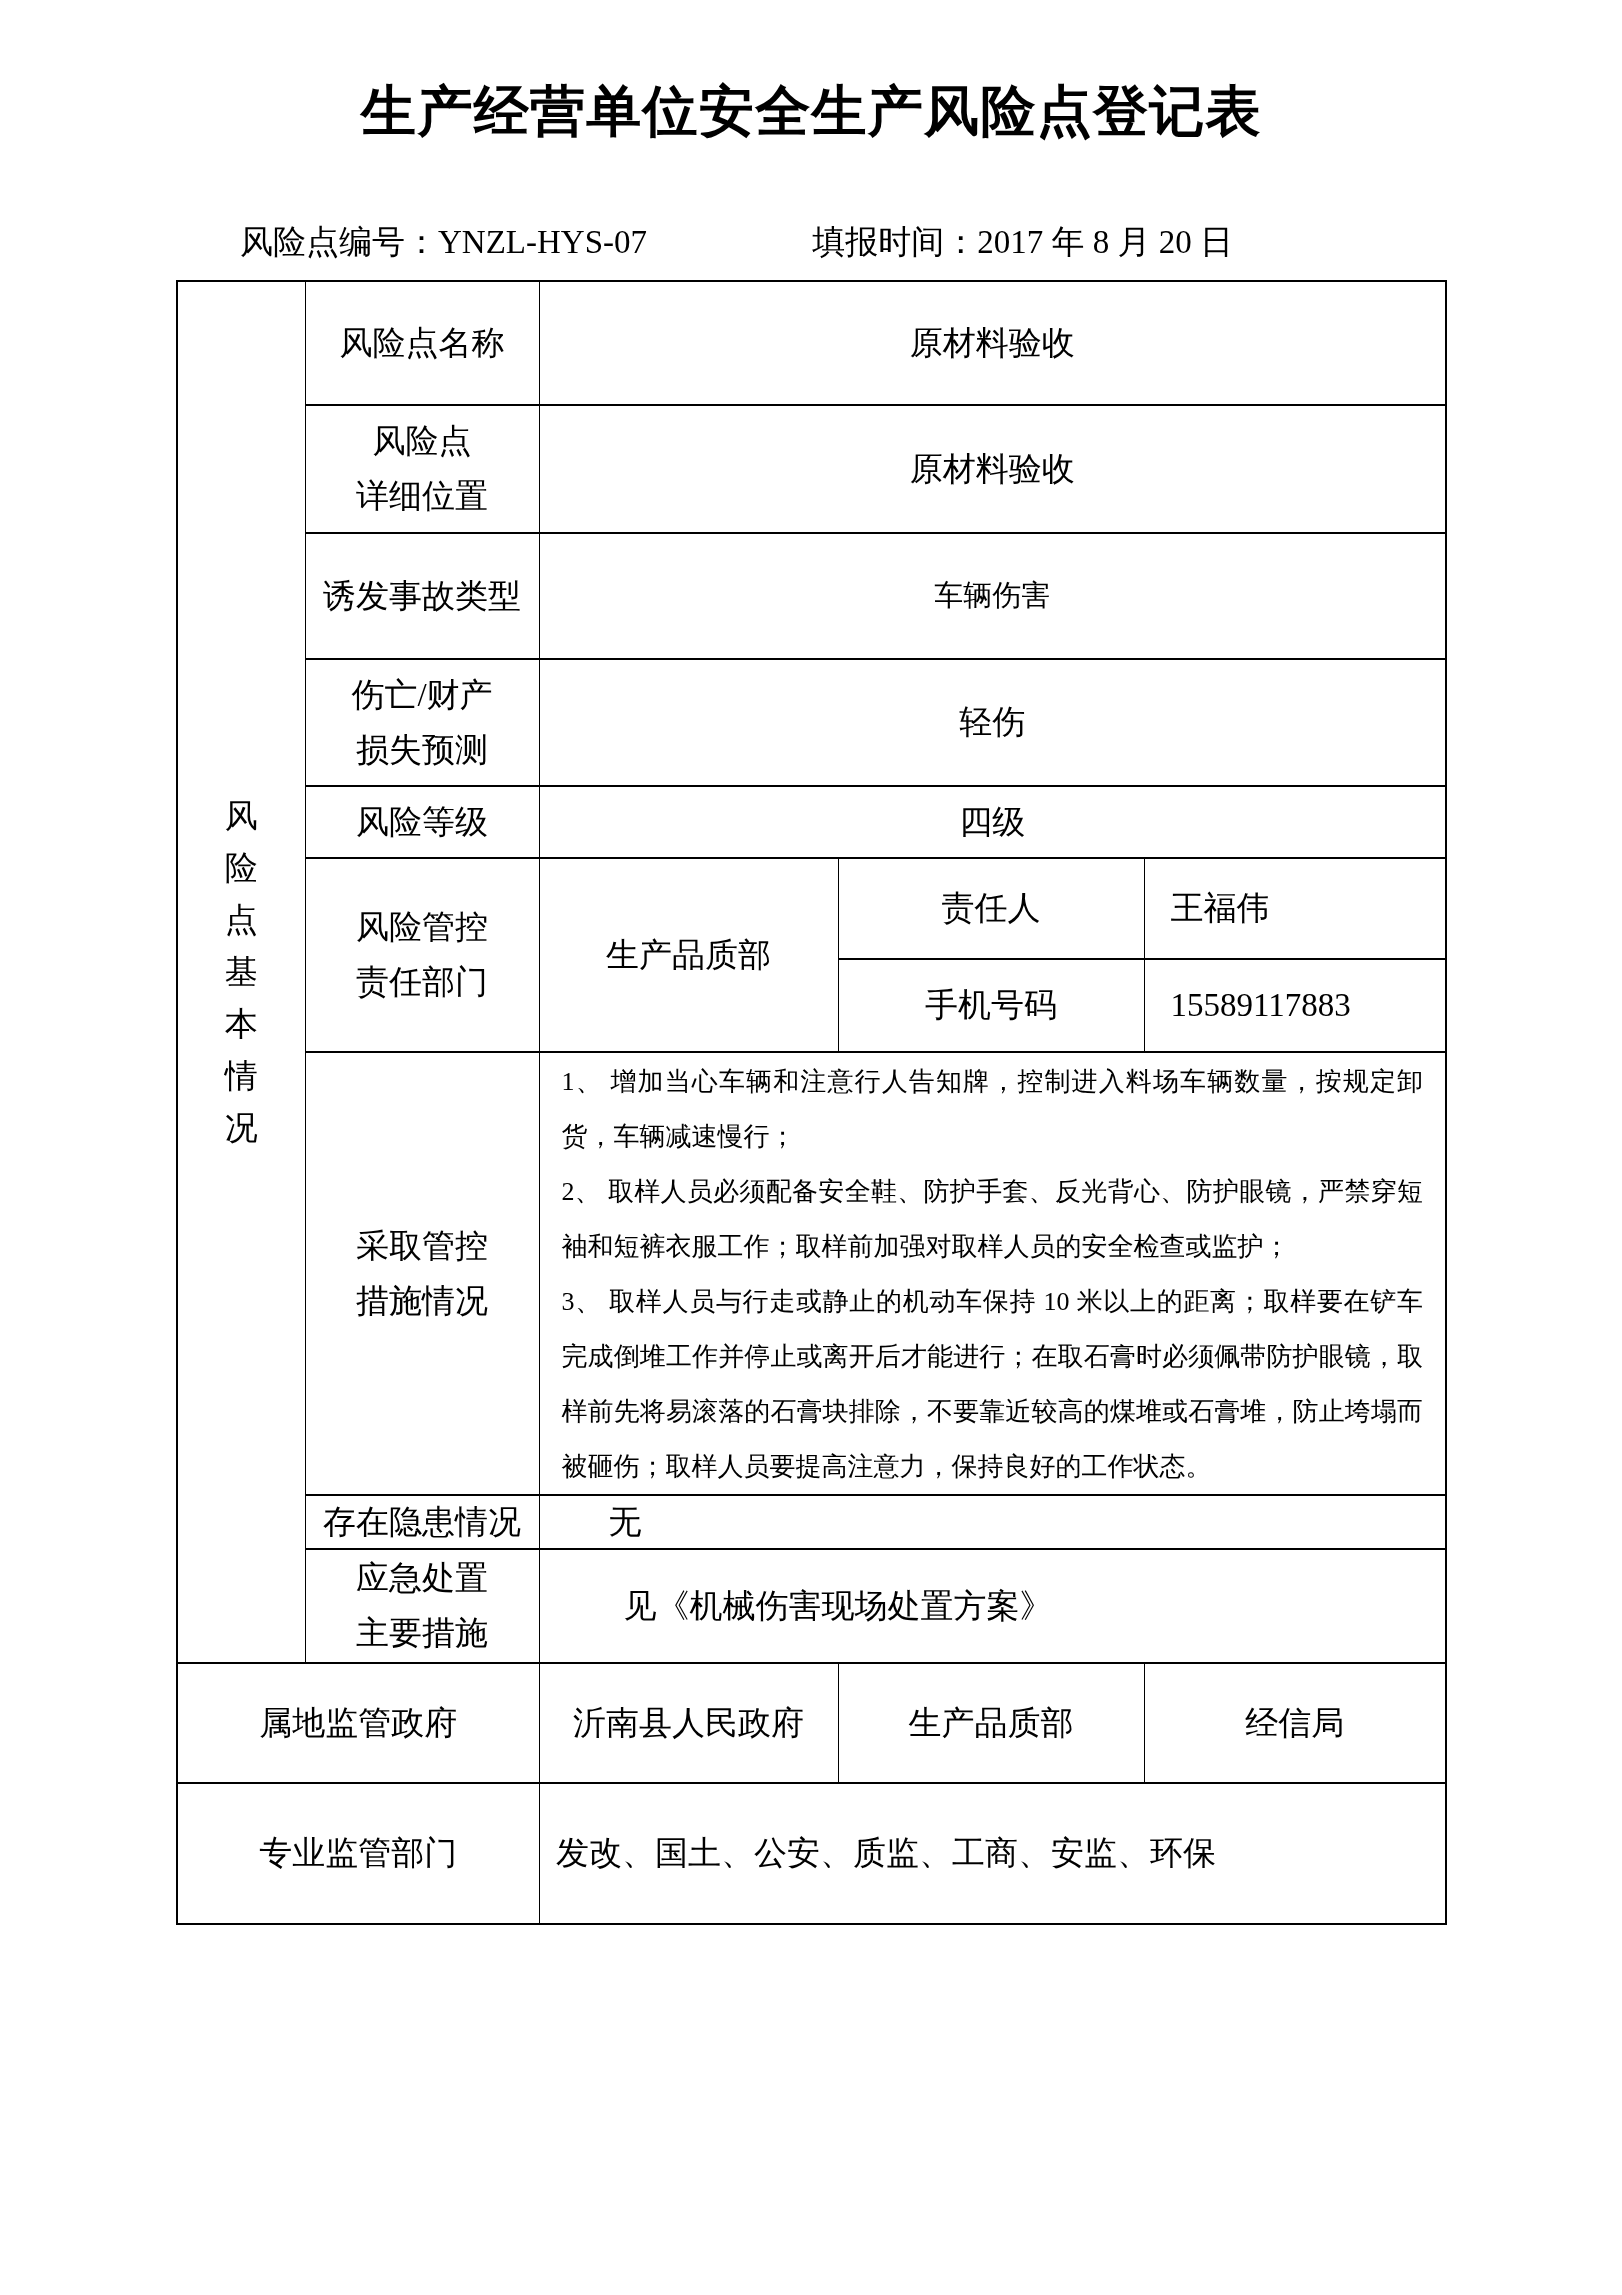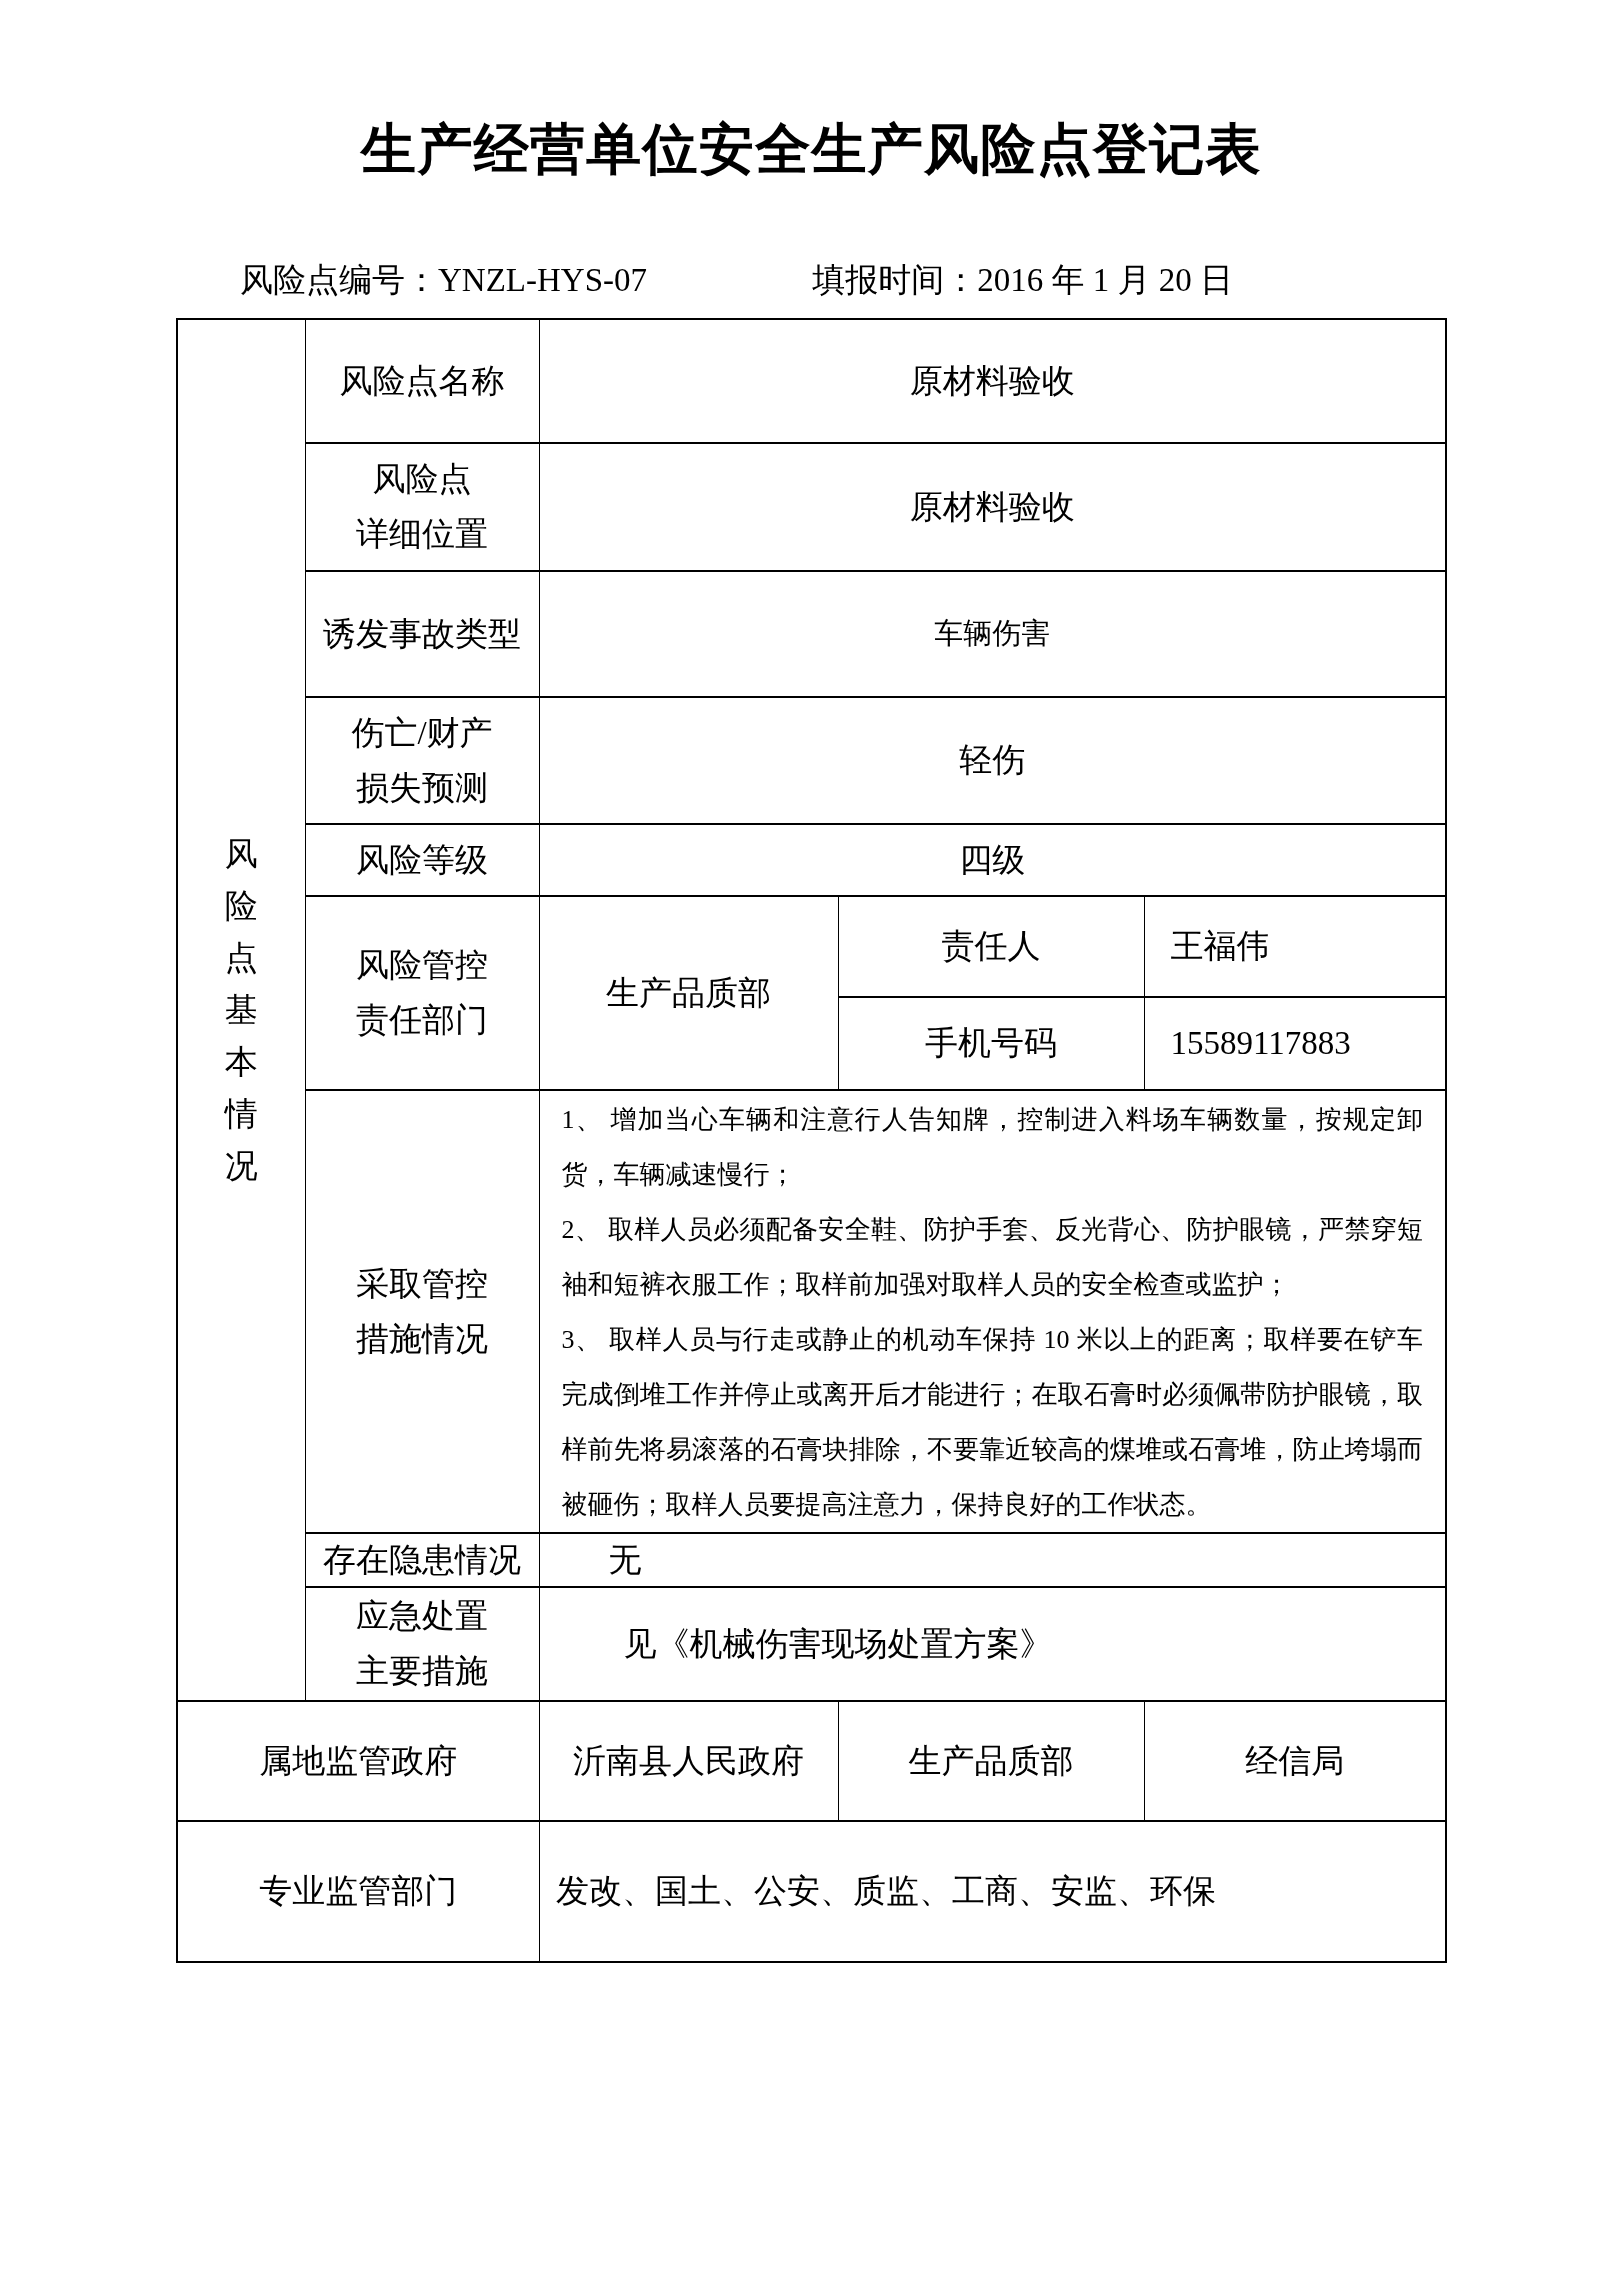--- a/index.html
+++ b/index.html
@@ -7,21 +7,21 @@
   body { font-family: "Liberation Serif", "DejaVu Serif", serif; color: #000; }
   .page {
     position: relative;
     width: 1623px;
     height: 2295px;
     background: #ffffff;
     margin: 0 auto;
     overflow: hidden;
   }
   .title {
-    padding-top: 114px;
+    padding-top: 76px;
     text-align: center;
     font-size: 55px;
     line-height: 72px;
     font-weight: bold;
     letter-spacing: 1.3px;
   }
   .meta {
     margin-top: 72px;
     margin-left: 240px;
     height: 60px;
@@ -79,21 +79,21 @@
 </style>
 </head>
 <body>
 
 <div class="page">
 
   <div class="title">生产经营单位安全生产风险点登记表</div>
 
   <div class="meta">
     <span class="meta-item"><span>风险点编号：</span><span>YNZL-HYS-07</span></span>
-    <span class="meta-item second"><span>填报时间：</span><span>2016 年 1 月 20 日</span></span>
+    <span class="meta-item second"><span>填报时间：</span><span>2017 年 8 月 20 日</span></span>
   </div>
 
   <table class="grid">
     <colgroup>
       <col style="width:128px">
       <col style="width:234px">
       <col style="width:299px">
       <col style="width:306px">
       <col style="width:302px">
     </colgroup>

